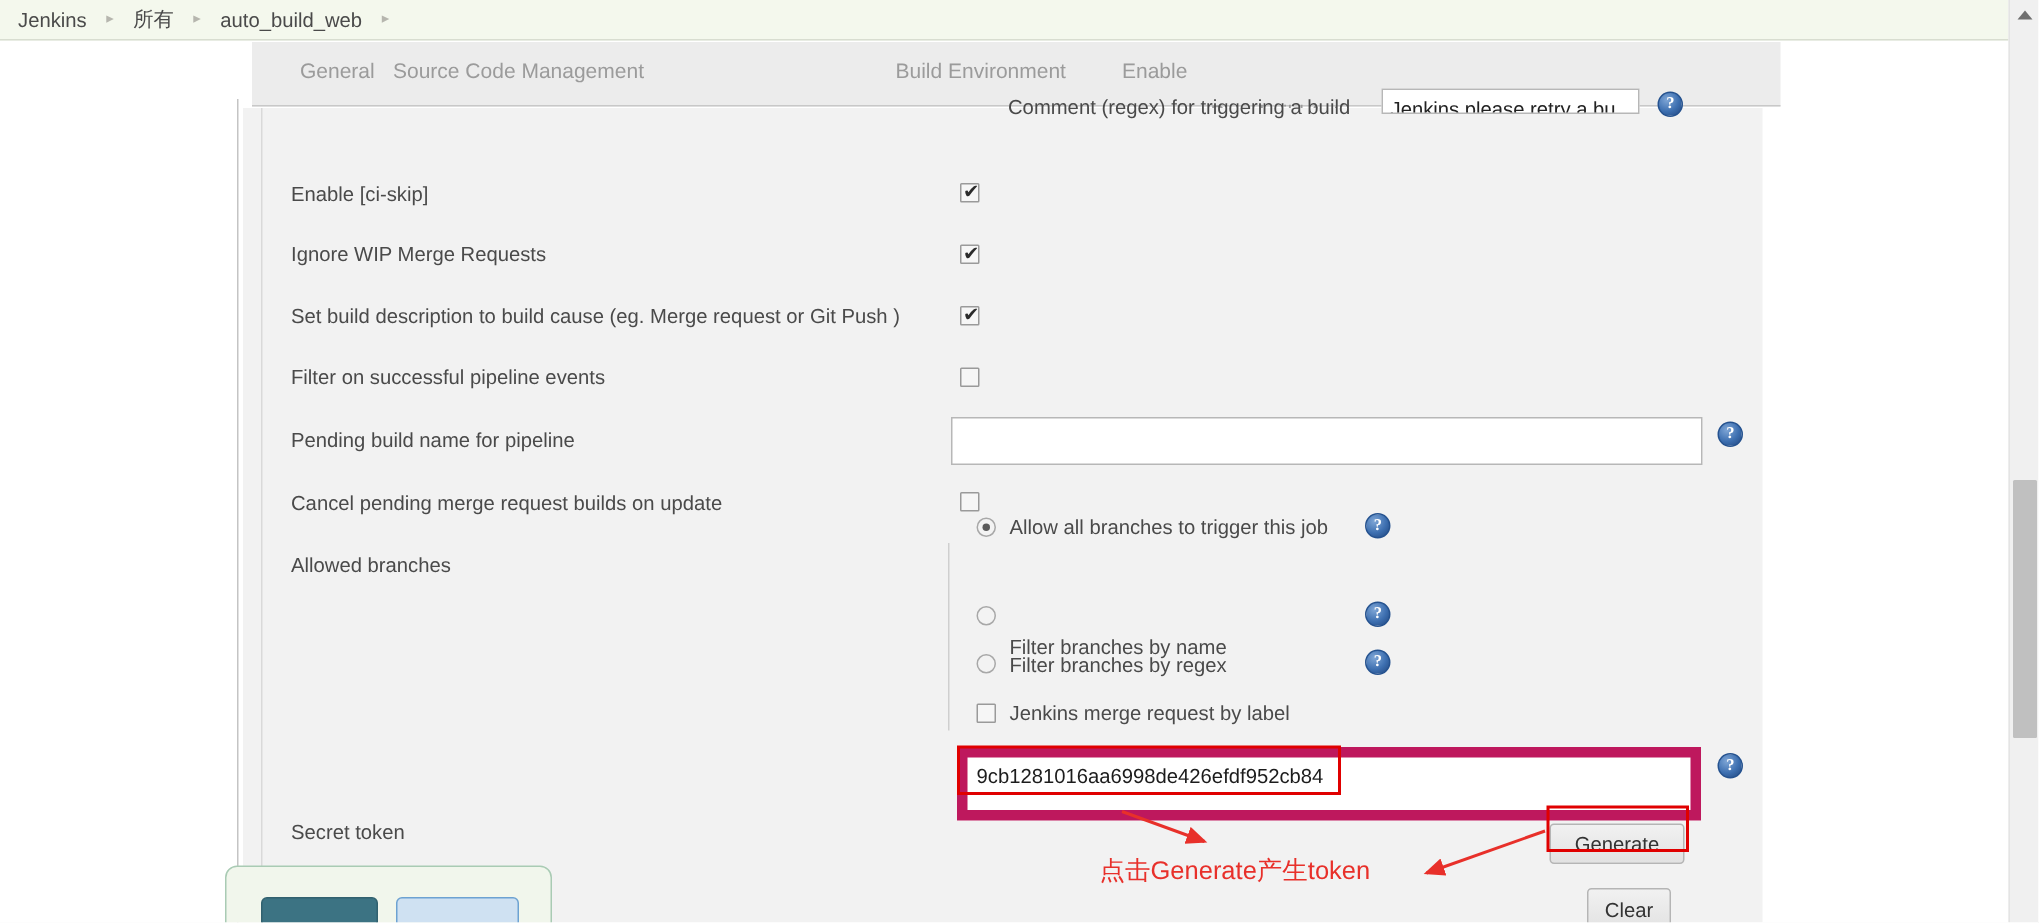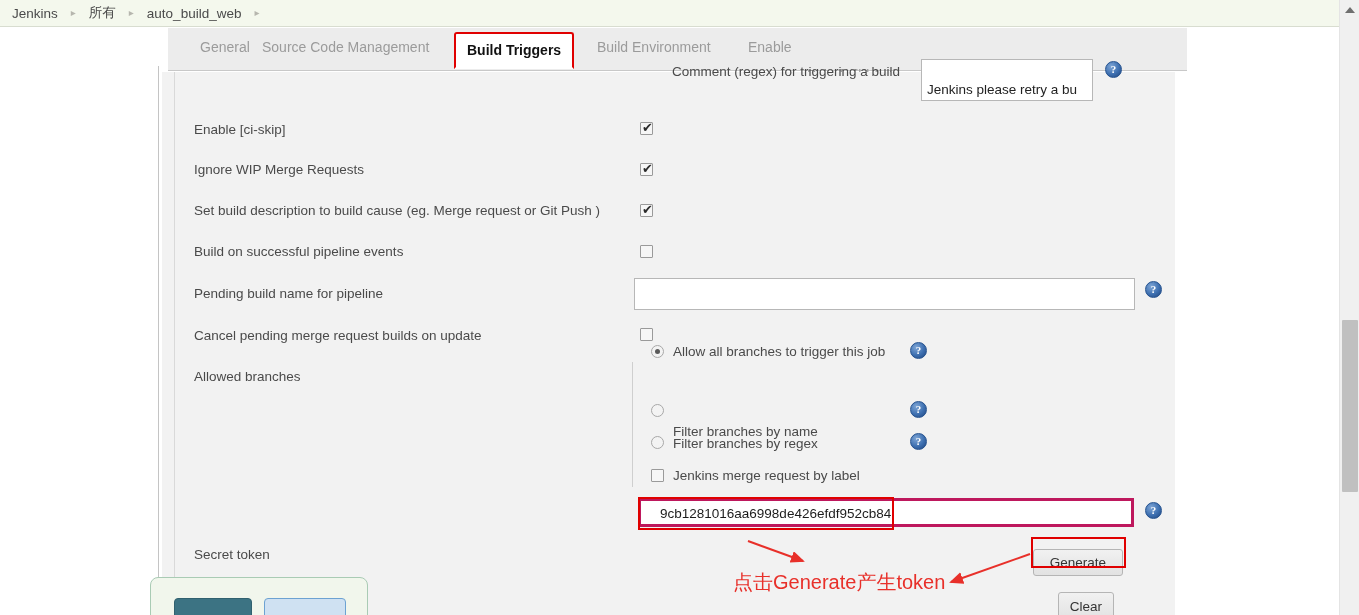--- a/index.html
+++ b/index.html
@@ -110,21 +110,21 @@
   }
   .toprow-input {
     position: absolute;
     left: 921px; top: 59px;
     width: 172px; height: 17px;
     background: #ffffff;
     border: 1px solid #b7b7b7;
     box-sizing: border-box;
     font-size: 13.5px;
     color: #222;
-    padding: 20px 5px;
+    padding: 3px 5px;
     line-height: 20px;
     overflow: hidden;
     white-space: nowrap;
   }
 
   
   .row-label {
     position: absolute;
     font-size: 13.5px;
     color: #4a4a4a;
@@ -201,27 +201,27 @@
     position: absolute;
     font-size: 13.5px;
     color: #4a4a4a;
     white-space: nowrap;
   }
 
   
   .token-input {
     position: absolute;
     left: 638px; top: 498px;
-    width: 496px; height: 29px;
-    background: #ffffff;
-    border: 3px solid #be185d;
+    width: 496px; height: 49px;
+    background: #ffffff;
+    border: 7px solid #be185d;
     box-sizing: border-box;
     font-size: 13.5px;
     color: #1c1c1c;
-    padding: 5px 19px;
+    padding: 5px 6px;
     white-space: nowrap;
     overflow: hidden;
   }
   .annot-box {
     position: absolute;
     border: 2px solid #e00000;
     box-sizing: border-box;
     pointer-events: none;
   }
   .btn {
@@ -232,21 +232,21 @@
     box-sizing: border-box;
     font-size: 13.5px;
     color: #333333;
     text-align: center;
     white-space: nowrap;
     margin-top: 10px;
   }
   .annot-text {
     position: absolute;
     color: #e8302a;
-    font-size: 20px;
+    font-size: 17px;
     white-space: nowrap;
     font-family: "Liberation Sans", "DejaVu Sans", sans-serif;
   }
   .arrow-svg { position: absolute; pointer-events: none; }
 
   
   .float-panel {
     position: absolute;
     left: 150px; top: 577px;
     width: 218px; height: 60px;
@@ -311,21 +311,20 @@
     <span class="crumb-sep">▸</span>
     <span class="crumb crumb-link">auto_build_web</span>
     <span class="crumb-sep">▸</span>
   </div>
 
   <div class="white-right"></div>
 
   <div class="tab-bar">
     <span class="tab" style="left:30px;">General</span>
     <span class="tab" style="left:92px;">Source Code Management</span>
-    <span class="tab active" style="left:286px;">Build Triggers</span>
     <span class="tab" style="left:427px;">Build Environment</span>
     <span class="tab" style="left:578px;">Enable</span>
     <span class="tab" style="left:637px;margin-top:28px;">Post-build Actions</span>
   </div>
 
   <div class="form-panel"></div>
   <div class="panel-left-rule"></div>
   <div class="panel-left-rule2"></div>
 
   <div class="toprow-label">Comment (regex) for triggering a build</div>
@@ -334,21 +333,21 @@
 
   <div class="row-label" style="left:194px; top:122px;">Enable [ci-skip]</div>
   <div class="cb checked" style="left:640px; top:122px;"></div>
 
   <div class="row-label" style="left:194px; top:162px;">Ignore WIP Merge Requests</div>
   <div class="cb checked" style="left:640px; top:163px;"></div>
 
   <div class="row-label" style="left:194px; top:203px;">Set build description to build cause (eg. Merge request or Git Push )</div>
   <div class="cb checked" style="left:640px; top:204px;"></div>
 
-  <div class="row-label" style="left:194px; top:244px;">Build on successful pipeline events</div>
+  <div class="row-label" style="left:194px; top:244px;">Filter on successful pipeline events</div>
   <div class="cb" style="left:640px; top:245px;"></div>
 
   <div class="row-label" style="left:194px; top:286px;">Pending build name for pipeline</div>
   <div class="text-input" style="left:634px; top:278px; width:501px; height:32px;"></div>
   <div class="help-icon" style="left:1145px; top:281px;">?</div>
 
   <div class="row-label" style="left:194px; top:328px;">Cancel pending merge request builds on update</div>
   <div class="cb" style="left:640px; top:328px;"></div>
 
   <div class="row-label" style="left:194px; top:369px;">Allowed branches</div>

